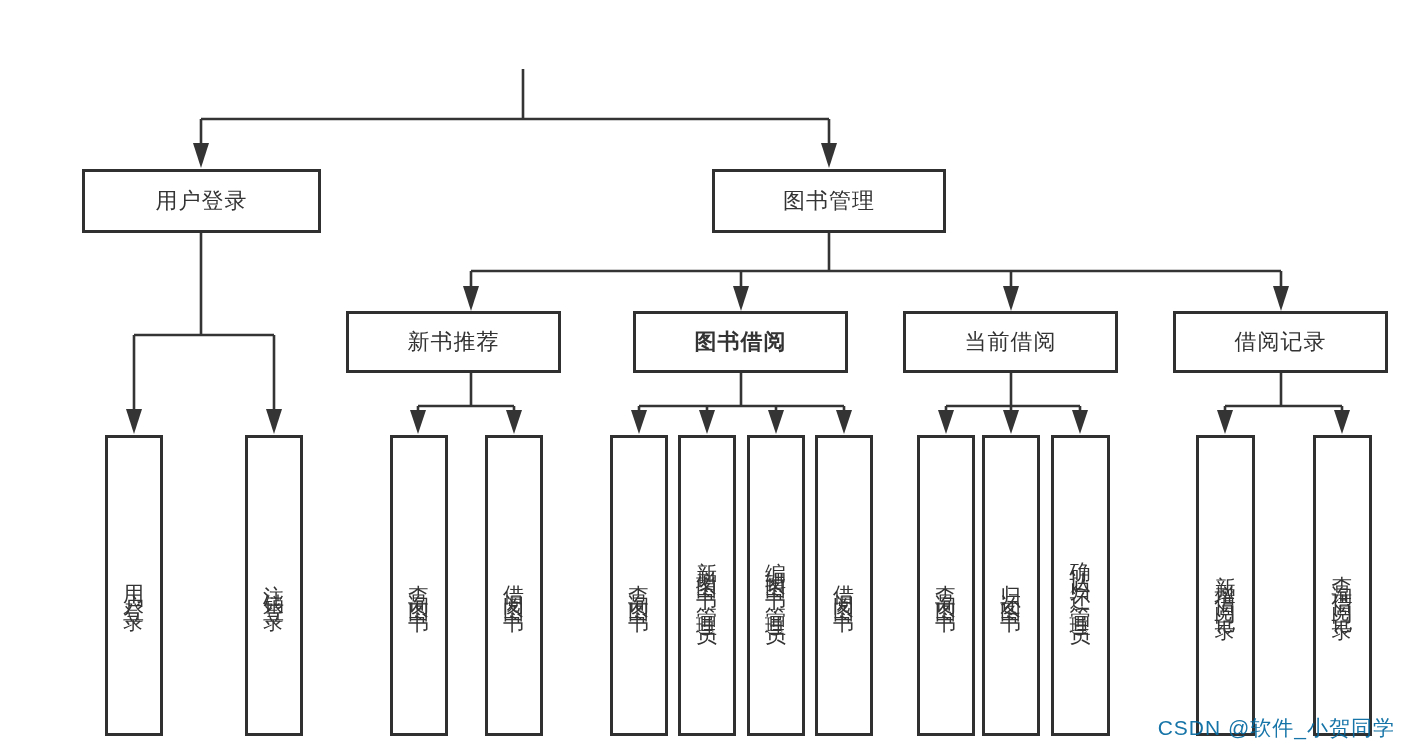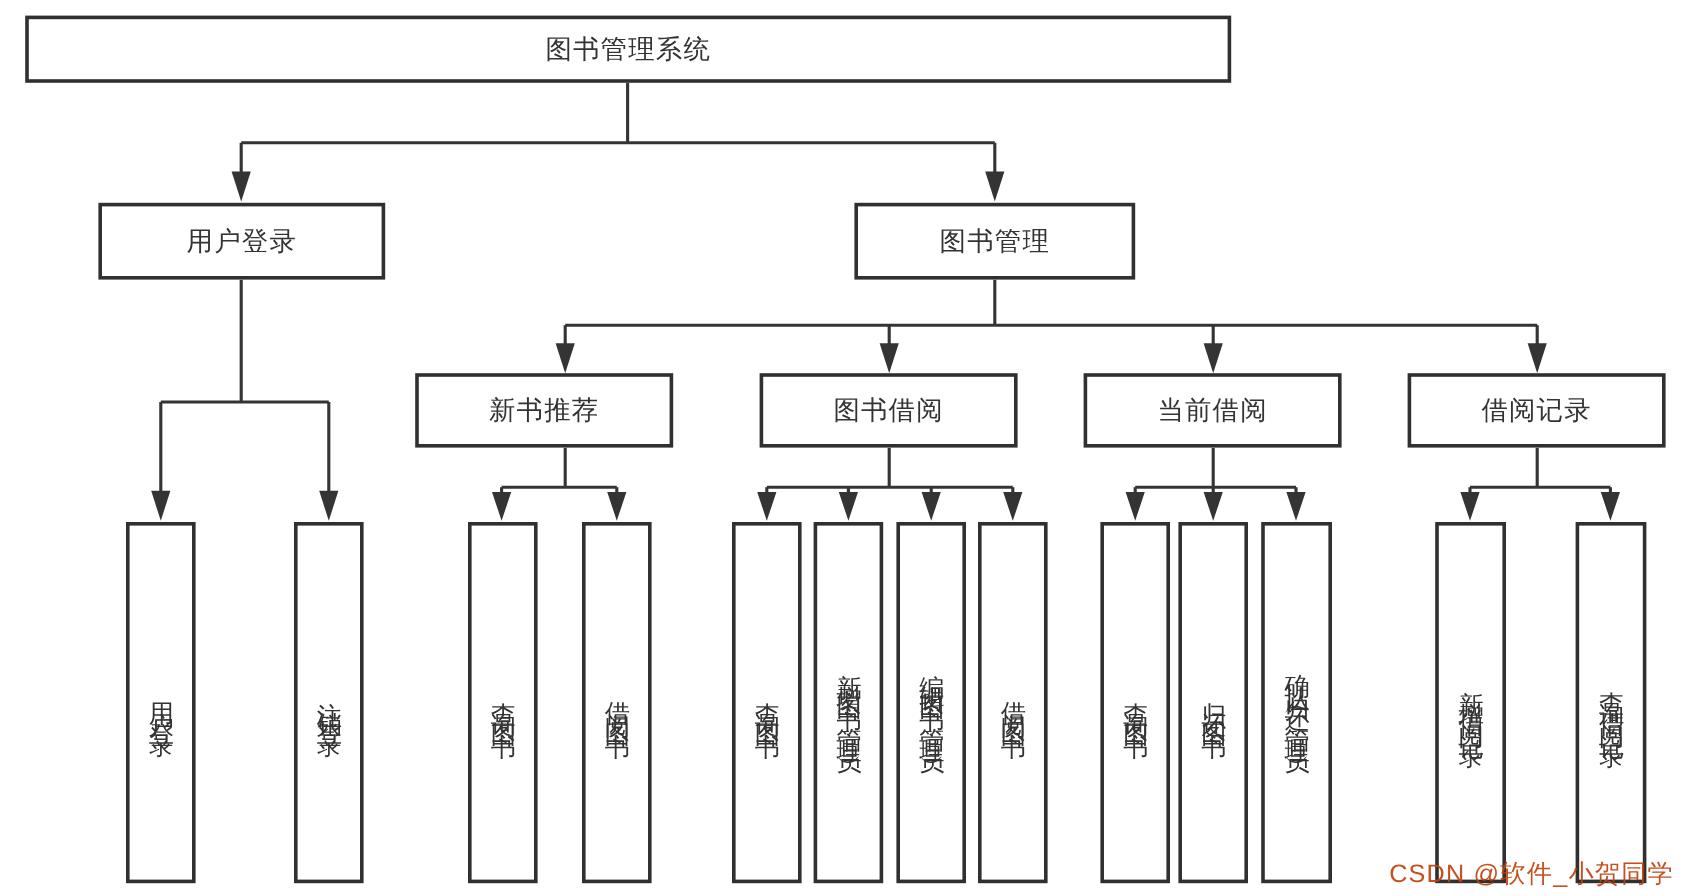--- a/index.html
+++ b/index.html
@@ -28,21 +28,21 @@
     writing-mode:vertical-rl;
     text-orientation:mixed;
     letter-spacing:9px;
     line-height:1;
   }
   .watermark{
     position:absolute;
     right:10px;
     bottom:5px;
     font-size:21px;
-    color:#c2410c;
+    color:#0369a1;
     opacity:.92;
     z-index:3;
     letter-spacing:1px;
     white-space:nowrap;
   }
 </style>
 </head>
 <body>
 
 <div class="stage">
@@ -113,27 +113,26 @@
 
       <path d="M946 434 L938 410 L954 410 Z"></path>
       <path d="M1011 434 L1003 410 L1019 410 Z"></path>
       <path d="M1080 434 L1072 410 L1088 410 Z"></path>
 
       <path d="M1225 434 L1217 410 L1233 410 Z"></path>
       <path d="M1342 434 L1334 410 L1350 410 Z"></path>
     </g>
   </svg>
 
-  <div class="box hbox" style="left:21px;top:13px;width:1005px;height:56px;">图书管理系统</div>
 
   <div class="box hbox" style="left:82px;top:169px;width:239px;height:64px;">用户登录</div>
   <div class="box hbox" style="left:712px;top:169px;width:234px;height:64px;font-family:Liberation Mono, monospace;">图书管理</div>
 
   <div class="box hbox" style="left:346px;top:311px;width:215px;height:62px;">新书推荐</div>
-  <div class="box hbox" style="left:633px;top:311px;width:215px;height:62px;">图书借阅</div>
+  <div class="box hbox" style="left:633px;top:311px;width:215px;height:62px;font-weight:bold;">图书借阅</div>
   <div class="box hbox" style="left:903px;top:311px;width:215px;height:62px;">当前借阅</div>
   <div class="box hbox" style="left:1173px;top:311px;width:215px;height:62px;">借阅记录</div>
 
   <div class="box vbox" style="left:105px;top:435px;width:58px;height:301px;">
     <span class="vt">用户登录</span>
   </div>
   <div class="box vbox" style="left:245px;top:435px;width:58px;height:301px;">
     <span class="vt">注销登录</span>
   </div>
 

